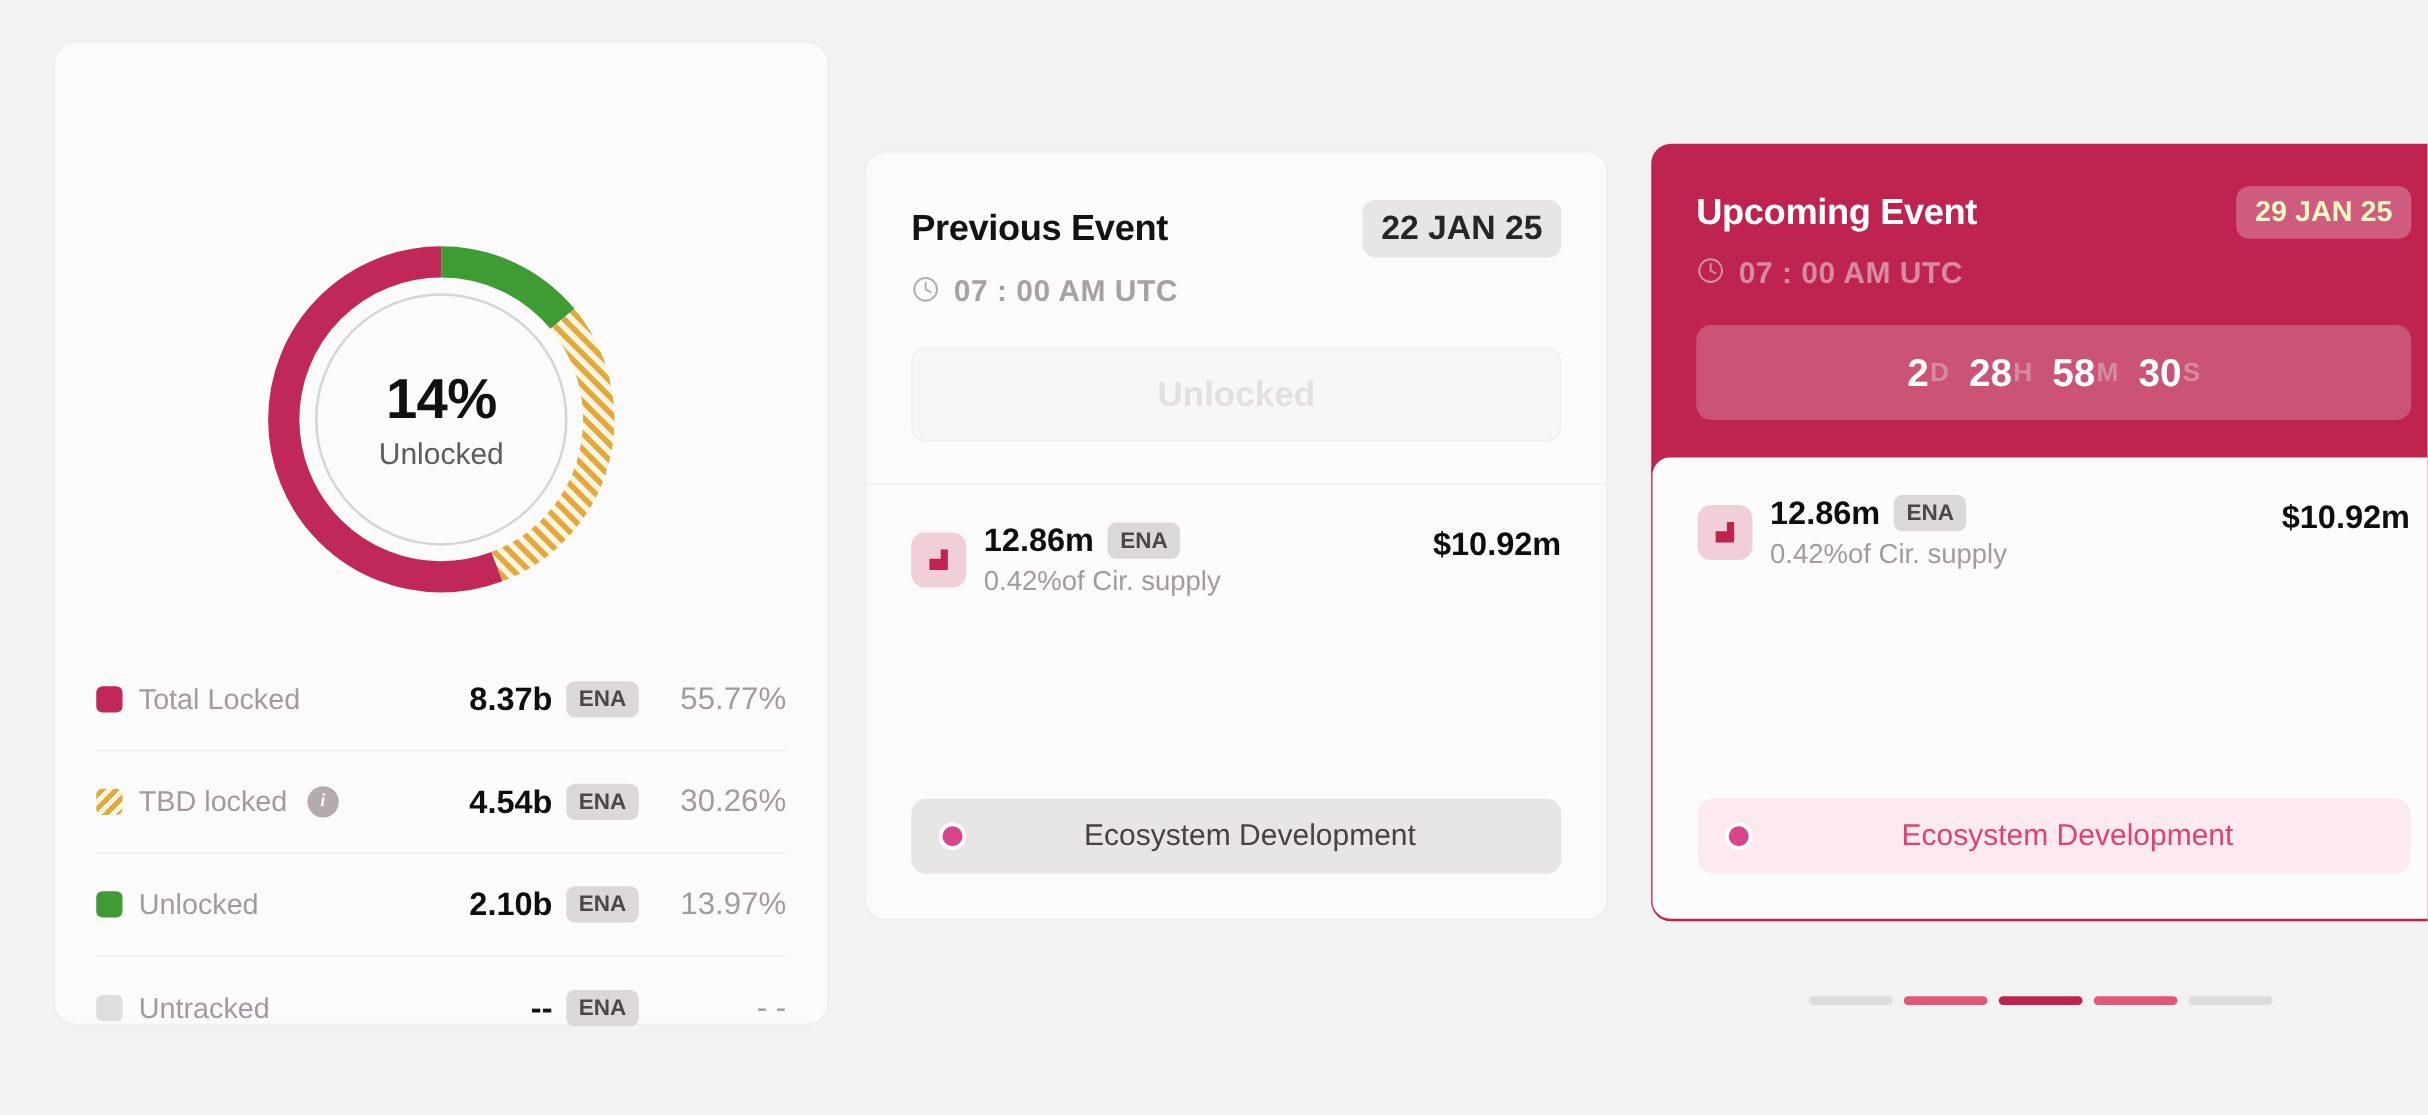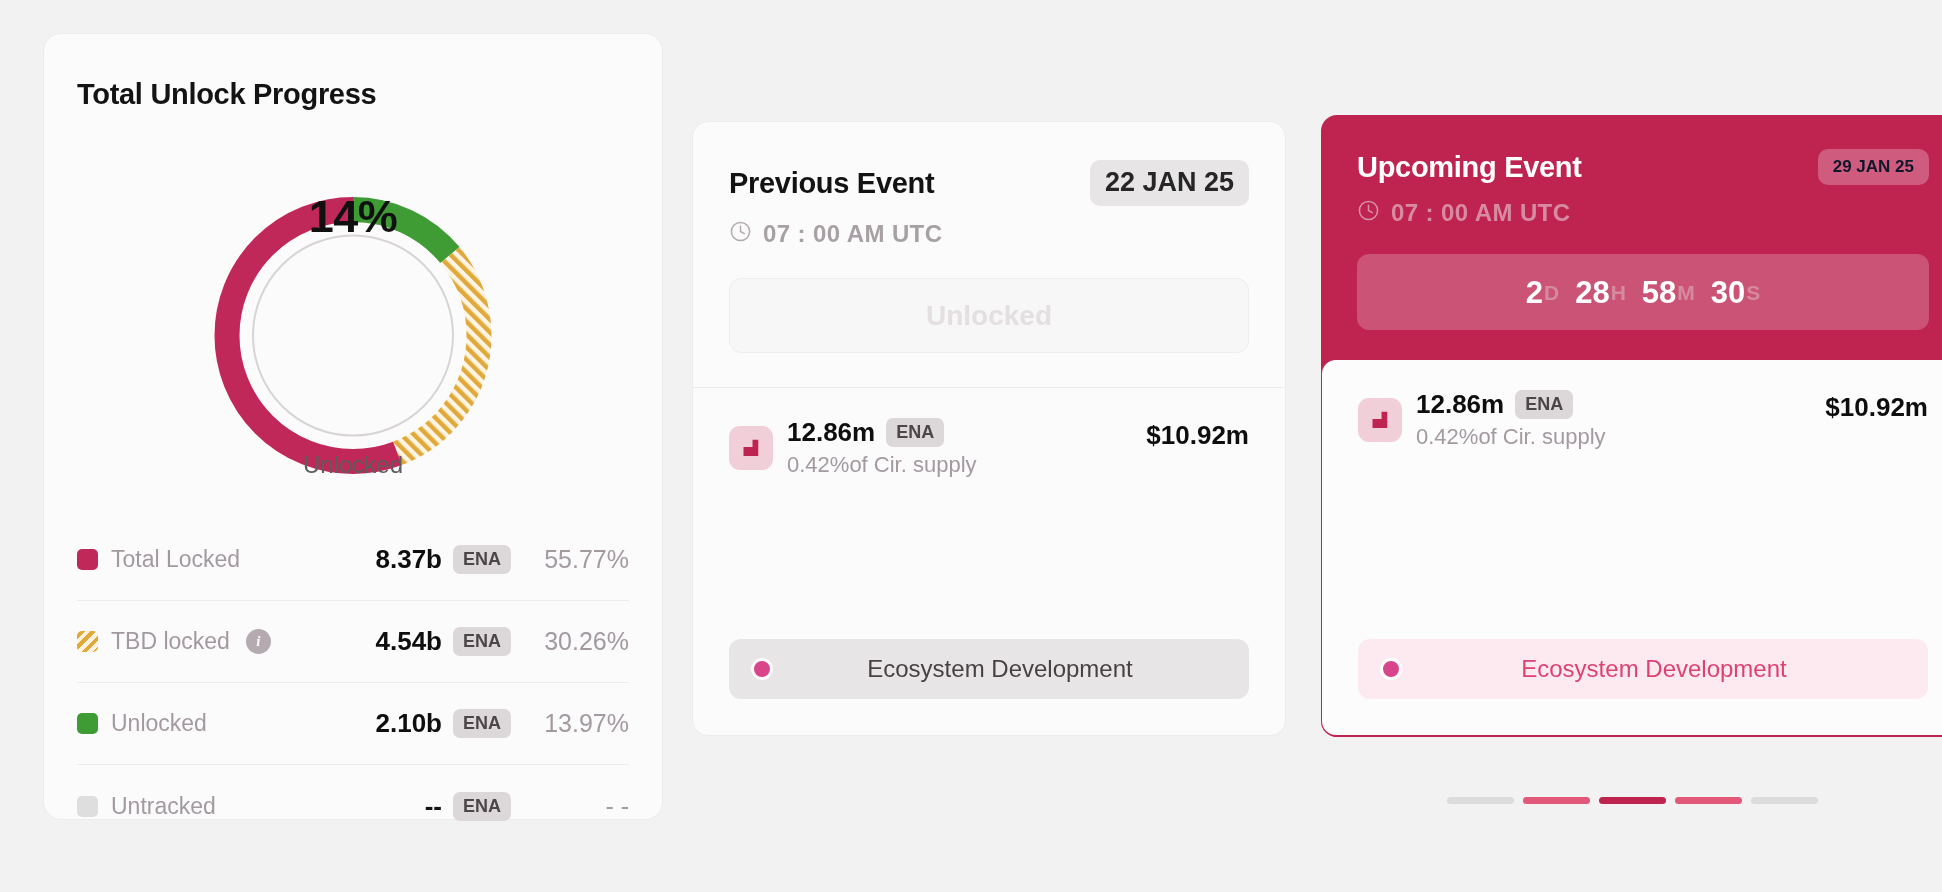--- a/index.html
+++ b/index.html
@@ -28,21 +28,21 @@
   
   .donut-wrap {
     position: absolute; left: 50%; top: 160px;
     transform: translateX(-50%);
     width: 283px; height: 283px;
   }
   .donut-svg { display: block; width: 283px; height: 283px; }
   .donut-center {
     position: absolute; left: 0; top: 0; width: 283px; height: 283px;
     display: flex; flex-direction: column;
-    align-items: center; justify-content: space-between;
+    align-items: center; justify-content: center;
   }
   .donut-pct {
     font-size: 45px; font-weight: bold; color: #101010;
     letter-spacing: -0.5px; line-height: 1;
   }
   .donut-sub {
     font-size: 24px; color: #5d5d5d; margin-top: 11px; line-height: 1;
   }
 
   
@@ -188,22 +188,22 @@
     position: absolute; left: 1321px; top: 115px;
     width: 644px; height: 622px;
     background: #bf2450;
     border-radius: 16px;
     display: flex; flex-direction: column;
     overflow: hidden;
   }
   .up-head { padding: 34px 36px 0; }
   .up-title { font-size: 29px; font-weight: bold; color: #ffffff; letter-spacing: -0.3px; }
   .up-date-chip {
-    background: #cf5b7e; color: #0f172a;
-    font-size: 17px; font-weight: bold;
+    background: #cf5b7e; color: #fef9c3;
+    font-size: 23px; font-weight: bold;
     padding: 9px 15px 10px; border-radius: 10px; line-height: 1;
     white-space: nowrap;
   }
   .up-time-text {
     margin-left: 11px; font-size: 24px; font-weight: bold; color: #d78ba2;
     letter-spacing: 0.4px; white-space: nowrap;
   }
   .countdown {
     margin: 27px 36px 0; height: 76px; border-radius: 12px;
     background: #cb5375;
@@ -245,21 +245,20 @@
     display: flex; align-items: center; gap: 9px;
   }
   .pg-bar { width: 67px; height: 7px; border-radius: 4px; }
 </style>
 </head>
 <body>
 
 <div class="page">
 
   <div class="progress-card">
-    <div class="progress-title">Total Unlock Progress</div>
 
     <div class="donut-wrap">
       <svg class="donut-svg" viewBox="0 0 283 283">
         <defs>
           <pattern id="goldStripes" width="9" height="9" patternUnits="userSpaceOnUse" patternTransform="rotate(45)">
             <rect width="9" height="9" fill="#fdf4e3"></rect>
             <rect width="4.5" height="9" fill="#e0a93a"></rect>
           </pattern>
         </defs>
 

